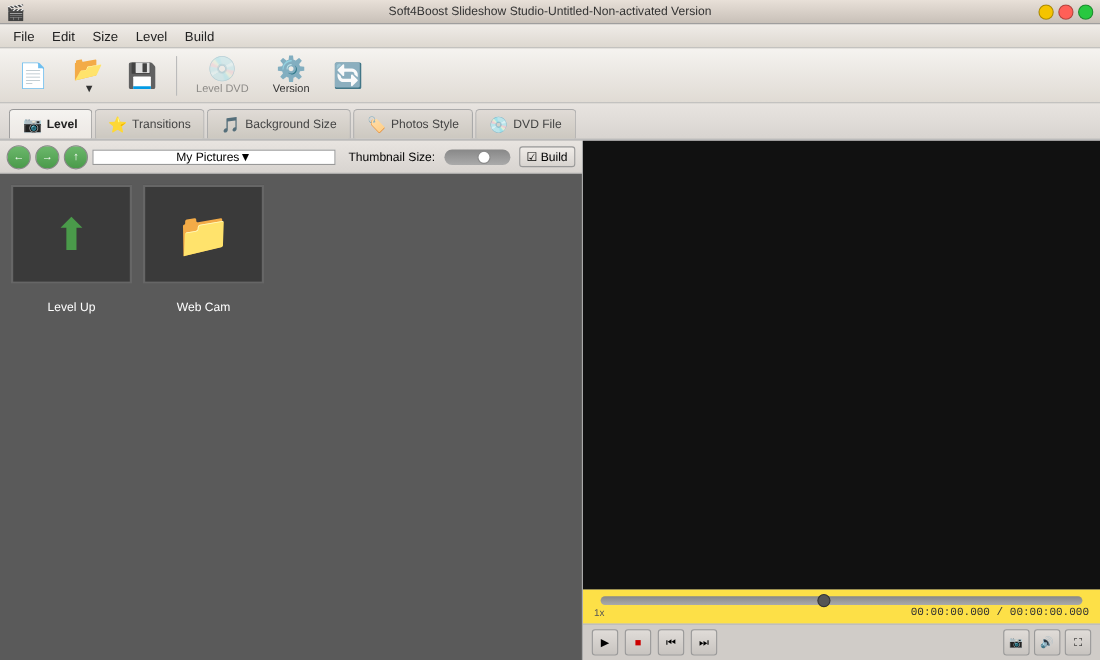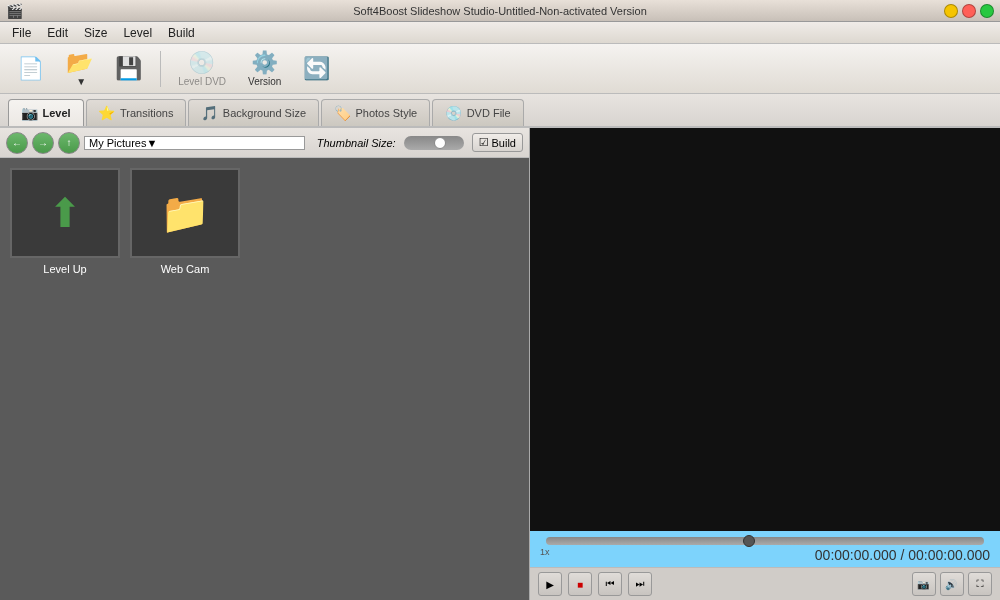--- a/index.html
+++ b/index.html
@@ -131,23 +131,23 @@
     }
     .path-select {
       flex: 1;
       height: 14px;
       border: 1px solid #999;
       background: white;
       padding: 0 4px;
       font-size: 11px;
       display: flex;
       align-items: center;
-      justify-content: flex-start;
-    }
-    .thumb-label { font-size: 11px; margin-left: 8px; white-space: nowrap; font-style: italic; }
+      justify-content: center;
+    }
+    .thumb-label { font-size: 11px; margin-left: 8px; white-space: nowrap; }
     .thumb-slider {
       width: 60px; height: 14px;
       background: linear-gradient(to bottom, #888, #aaa);
       border-radius: 7px;
       margin: 0 4px;
       position: relative;
     }
     .thumb-slider-knob {
       position: absolute;
       left: 30px; top: 1px;
@@ -189,21 +189,21 @@
       background: #3a3a3a;
       border: 2px solid #666;
       display: flex;
       align-items: center;
       justify-content: center;
       font-size: 36px;
     }
     .file-label {
       color: white;
       font-size: 11px;
-      margin-top: 5px;
+      margin-top: 16px;
       text-align: left;
     }
 
     
     #right-panel {
       flex: 1;
       display: flex;
       flex-direction: column;
       background: #c8c4c0;
     }
@@ -350,27 +350,27 @@
           <span style="color:#d4a830;font-size:40px;">📁</span>
         </div>
         <span class="file-label">Web Cam</span>
       </div>
     </div>
   </div>
 
   <div id="right-panel">
     <div id="preview-area"></div>
 
-    <div style="padding:4px 8px; background:#7dd3fc;">
+    <div style="padding:4px 8px; background:#fde047;">
       <div class="progress-bar">
         <div class="progress-knob"></div>
       </div>
       <div style="display:flex;justify-content:flex-end;padding:0 2px;">
         <span class="speed-label">1x</span>
-        <span style="font-size:14px;font-family:Liberation Sans, sans-serif;color:#333;margin-left:auto;">
+        <span style="font-size:10px;font-family:Liberation Mono, monospace;color:#333;margin-left:auto;">
           <span>00:00:00.000</span> / <span>00:00:00.000</span>
         </span>
       </div>
     </div>
 
     <div id="playback-controls">
       <div class="ctrl-btn">
         <span>▶</span>
       </div>
       <div class="ctrl-btn red-btn">

